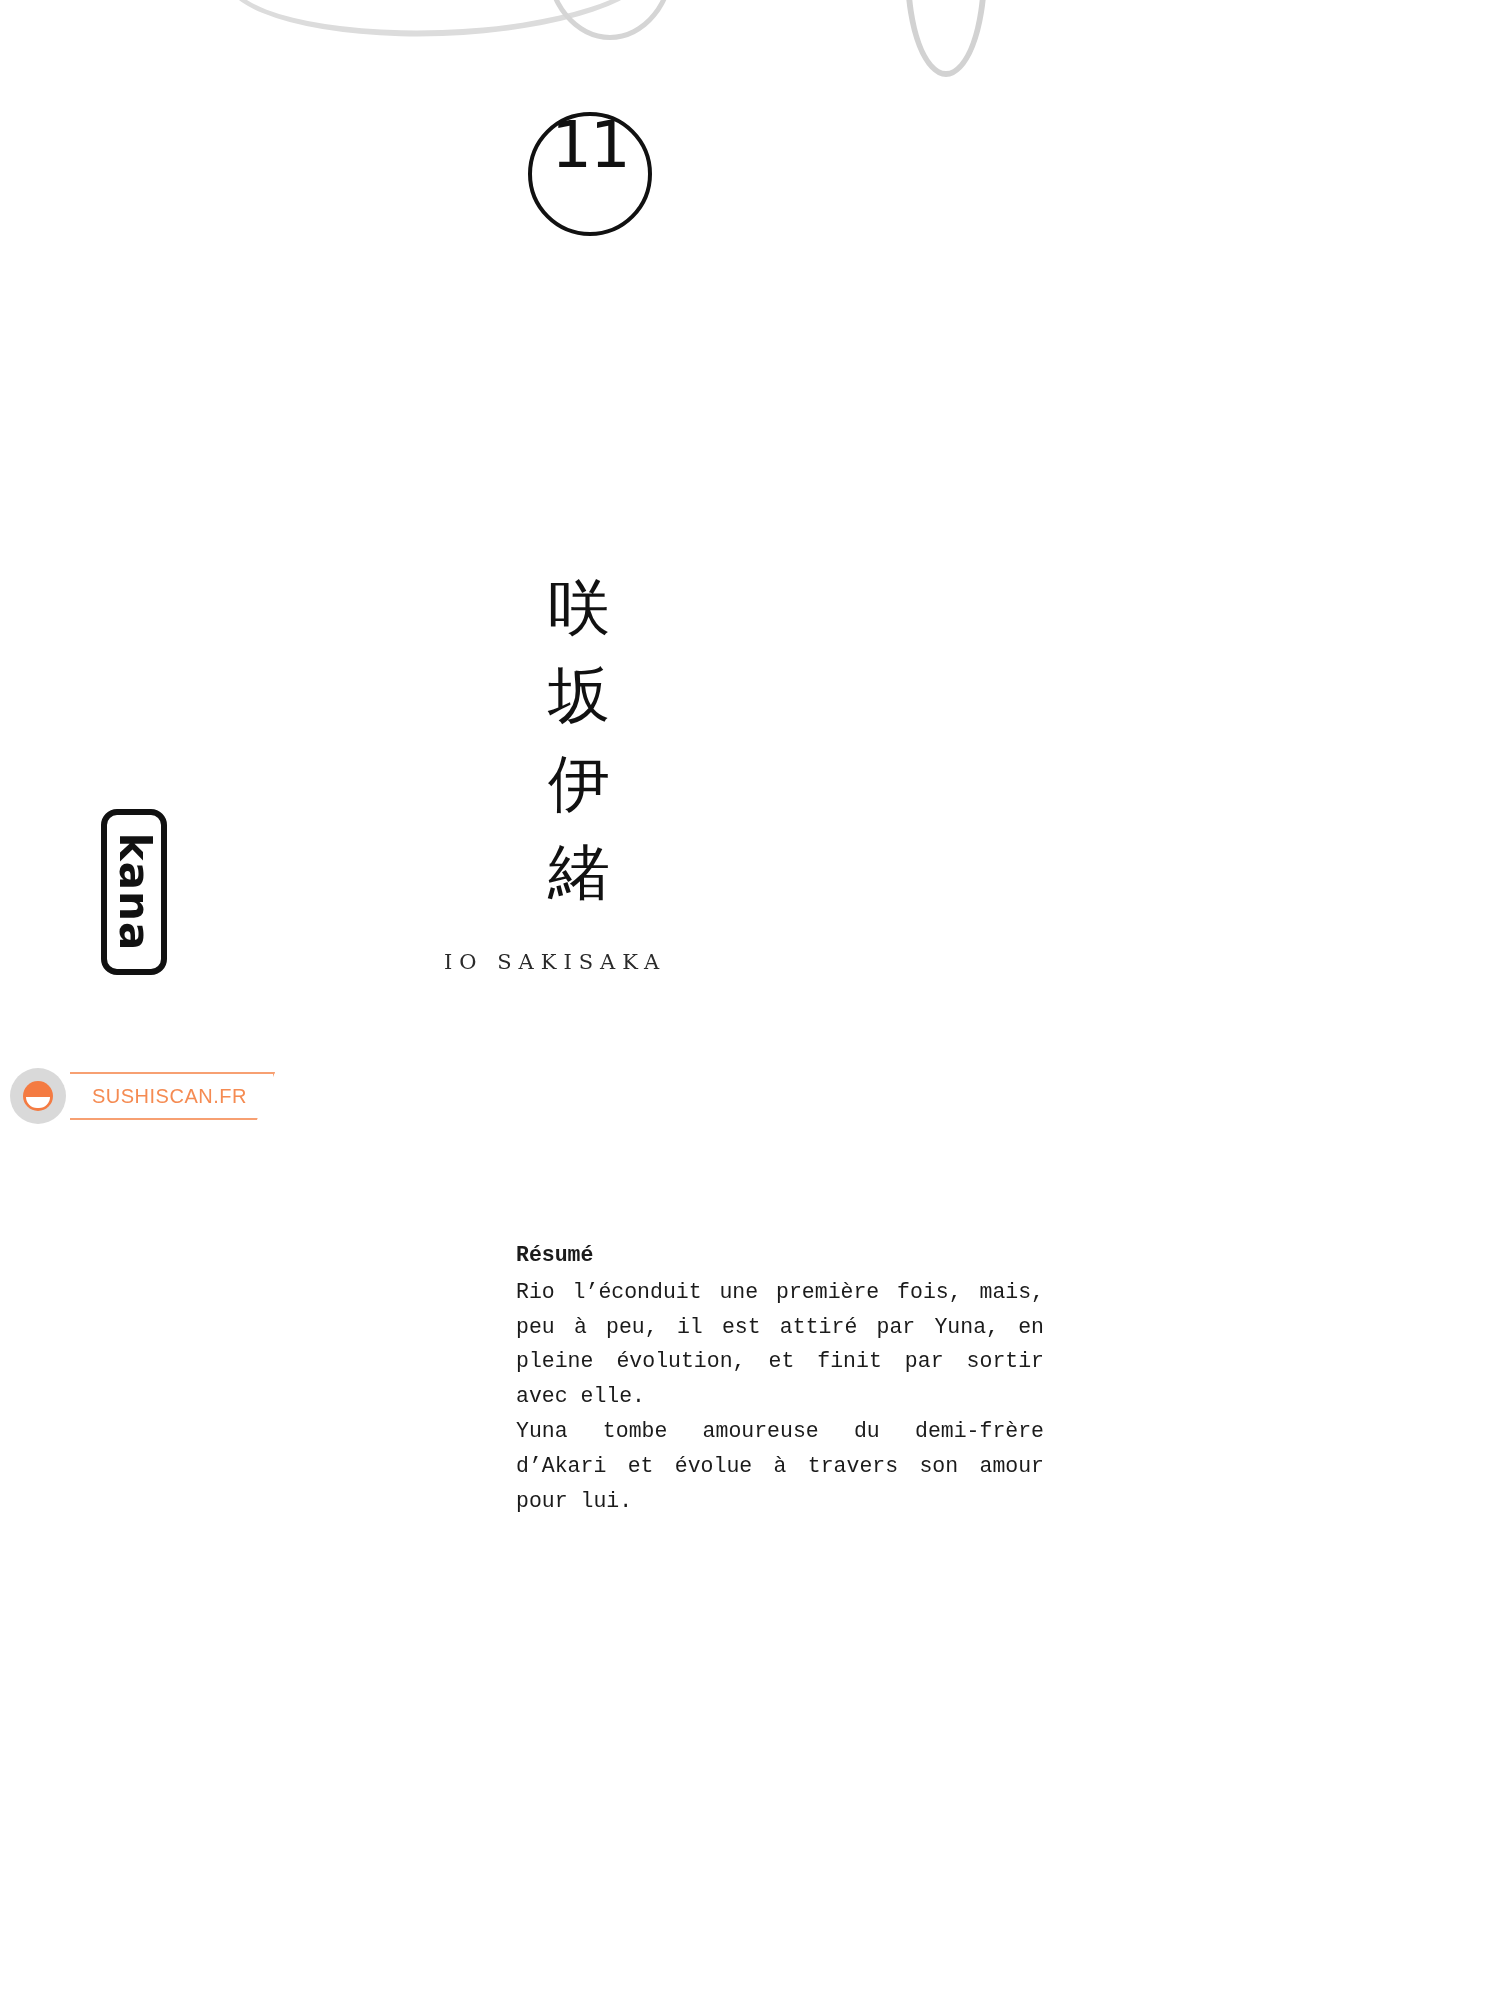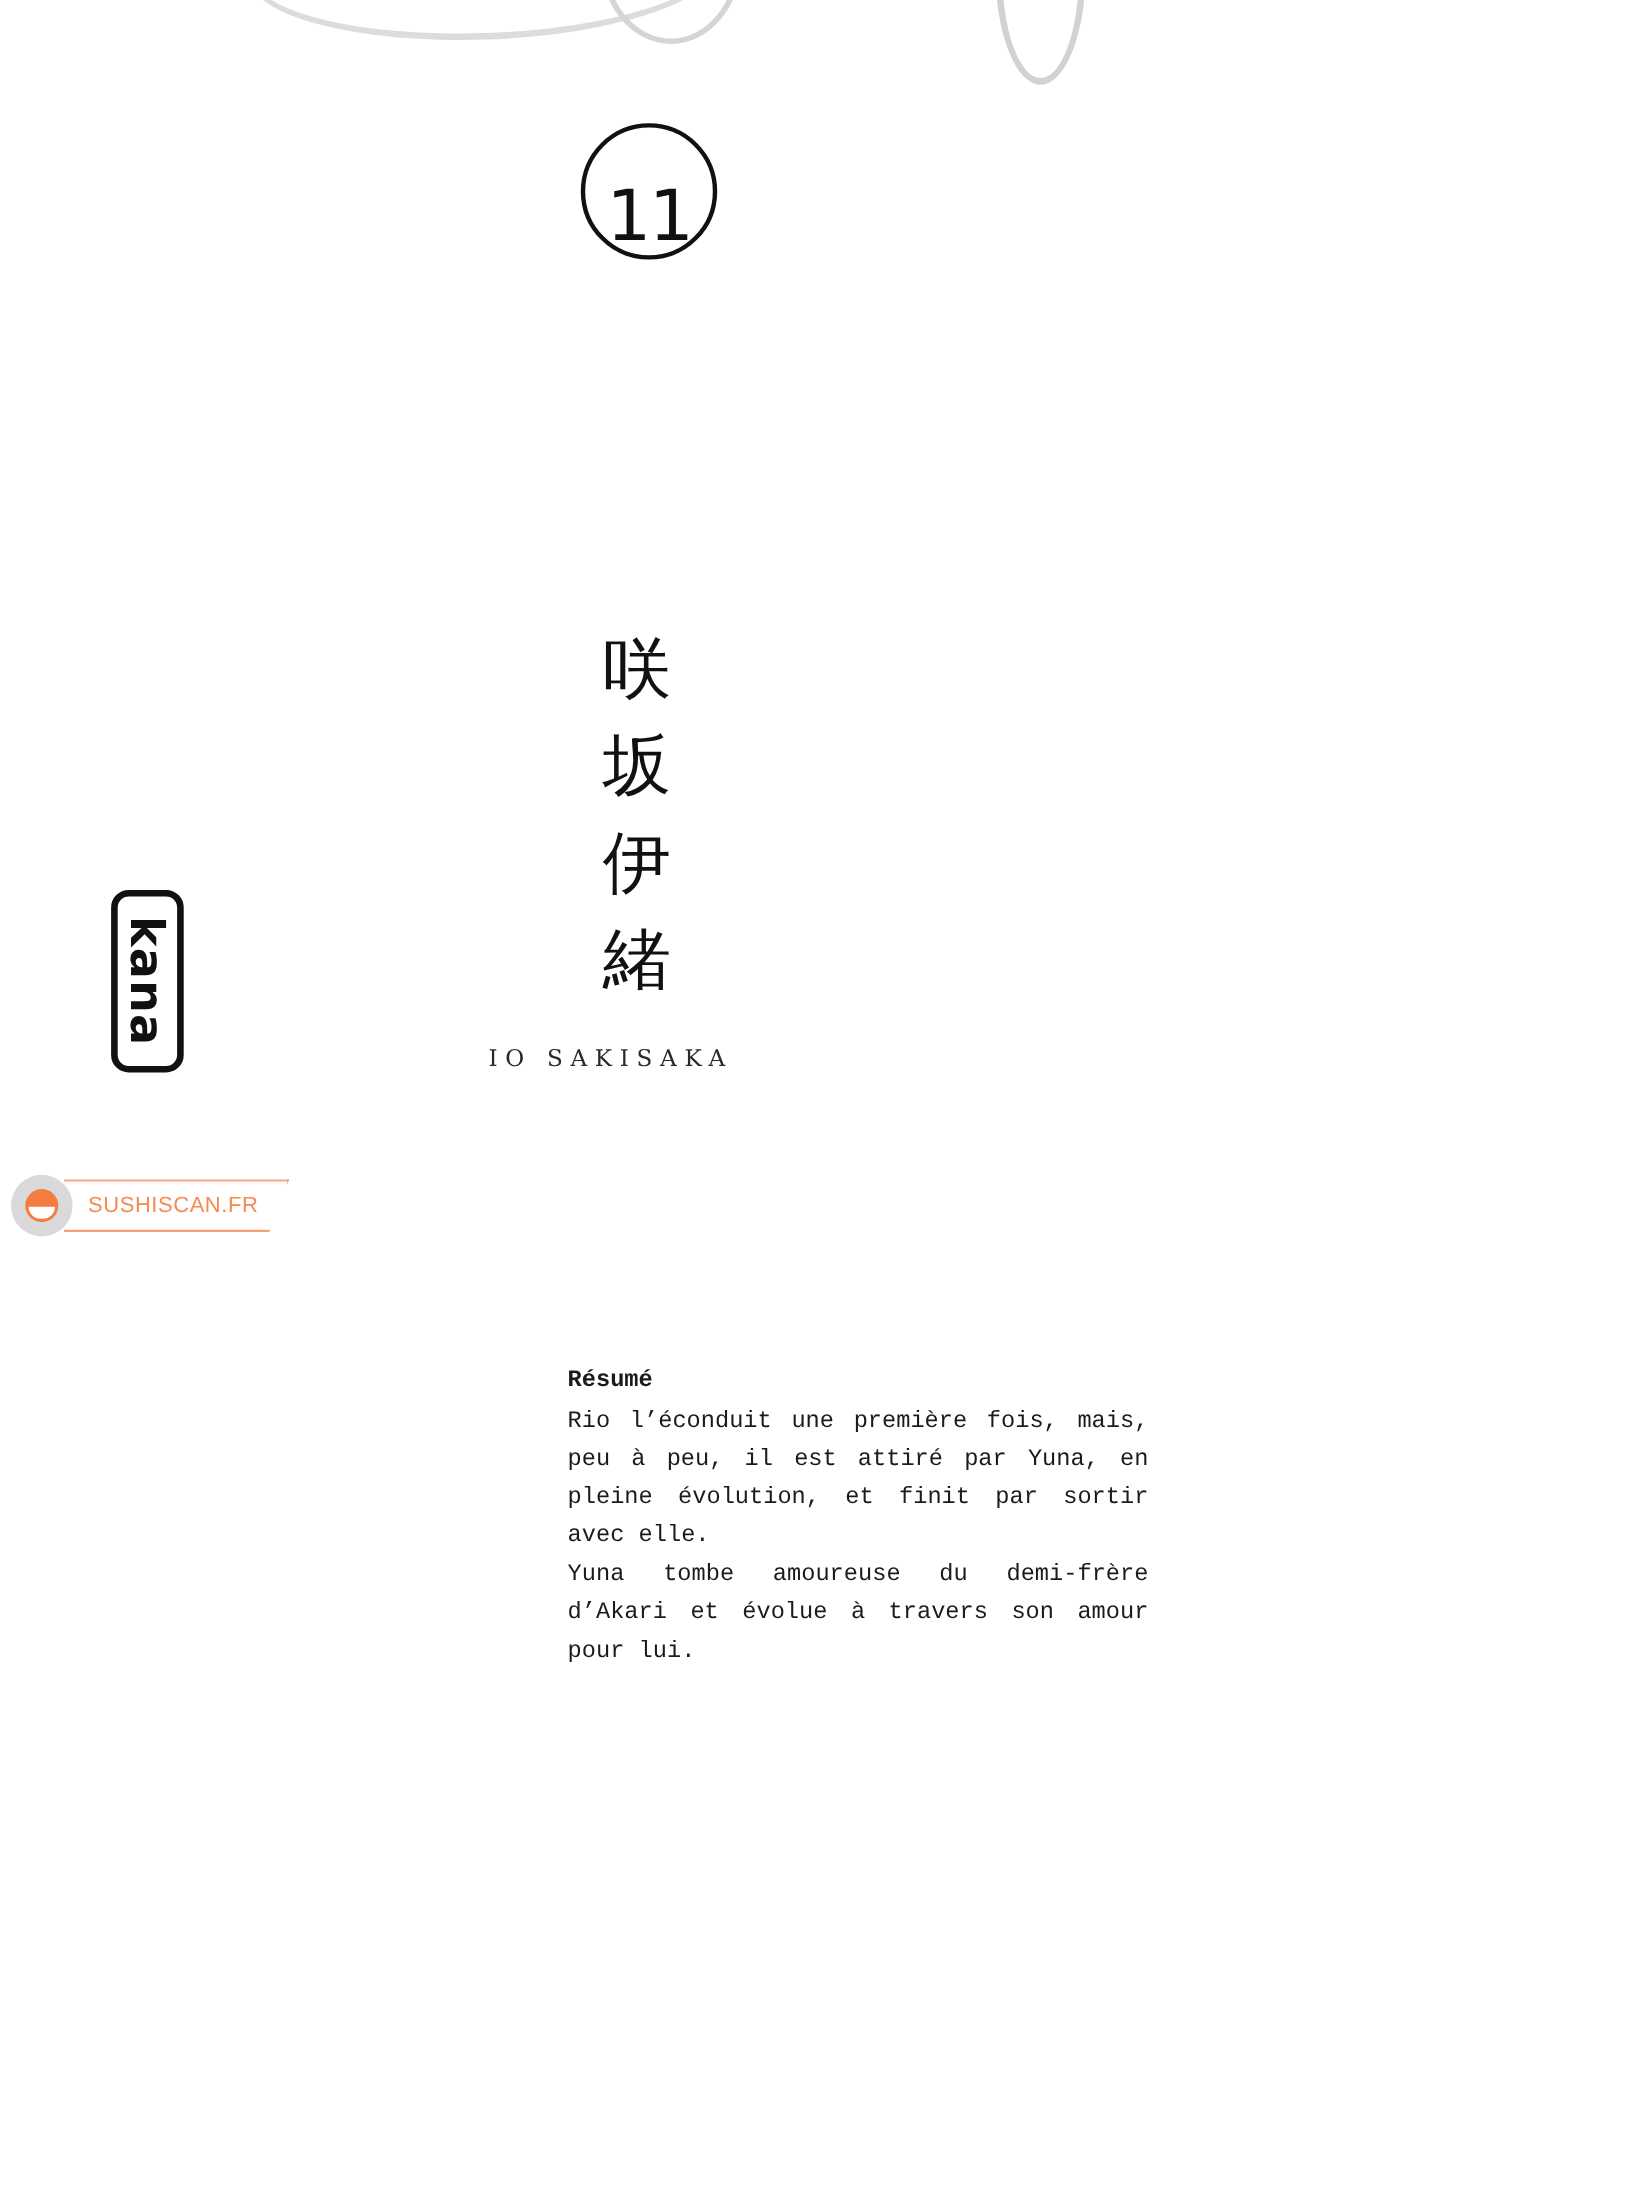--- a/index.html
+++ b/index.html
@@ -51,21 +51,21 @@
   
   .volume-badge {
     position: absolute;
     left: 528px;
     top: 112px;
     width: 116px;
     height: 116px;
     border: 4px solid #111;
     border-radius: 50%;
     display: flex;
-    align-items: flex-end;
+    align-items: flex-start;
     justify-content: center;
     font-family: "DejaVu Sans", sans-serif;
     font-size: 64px;
     font-weight: 400;
     letter-spacing: -2px;
     color: #111;
     line-height: 1;
   }
   .volume-badge span { transform: translateY(-3px); }
 
@@ -120,20 +120,21 @@
   }
 
   
   .watermark {
     position: absolute;
     left: 10px;
     top: 1066px;
     display: flex;
     align-items: center;
     height: 60px;
+    gap: 12px;
   }
   .watermark .badge-circle {
     width: 56px;
     height: 56px;
     border-radius: 50%;
     background: #d9d9d9;
     display: flex;
     align-items: center;
     justify-content: center;
     position: relative;

